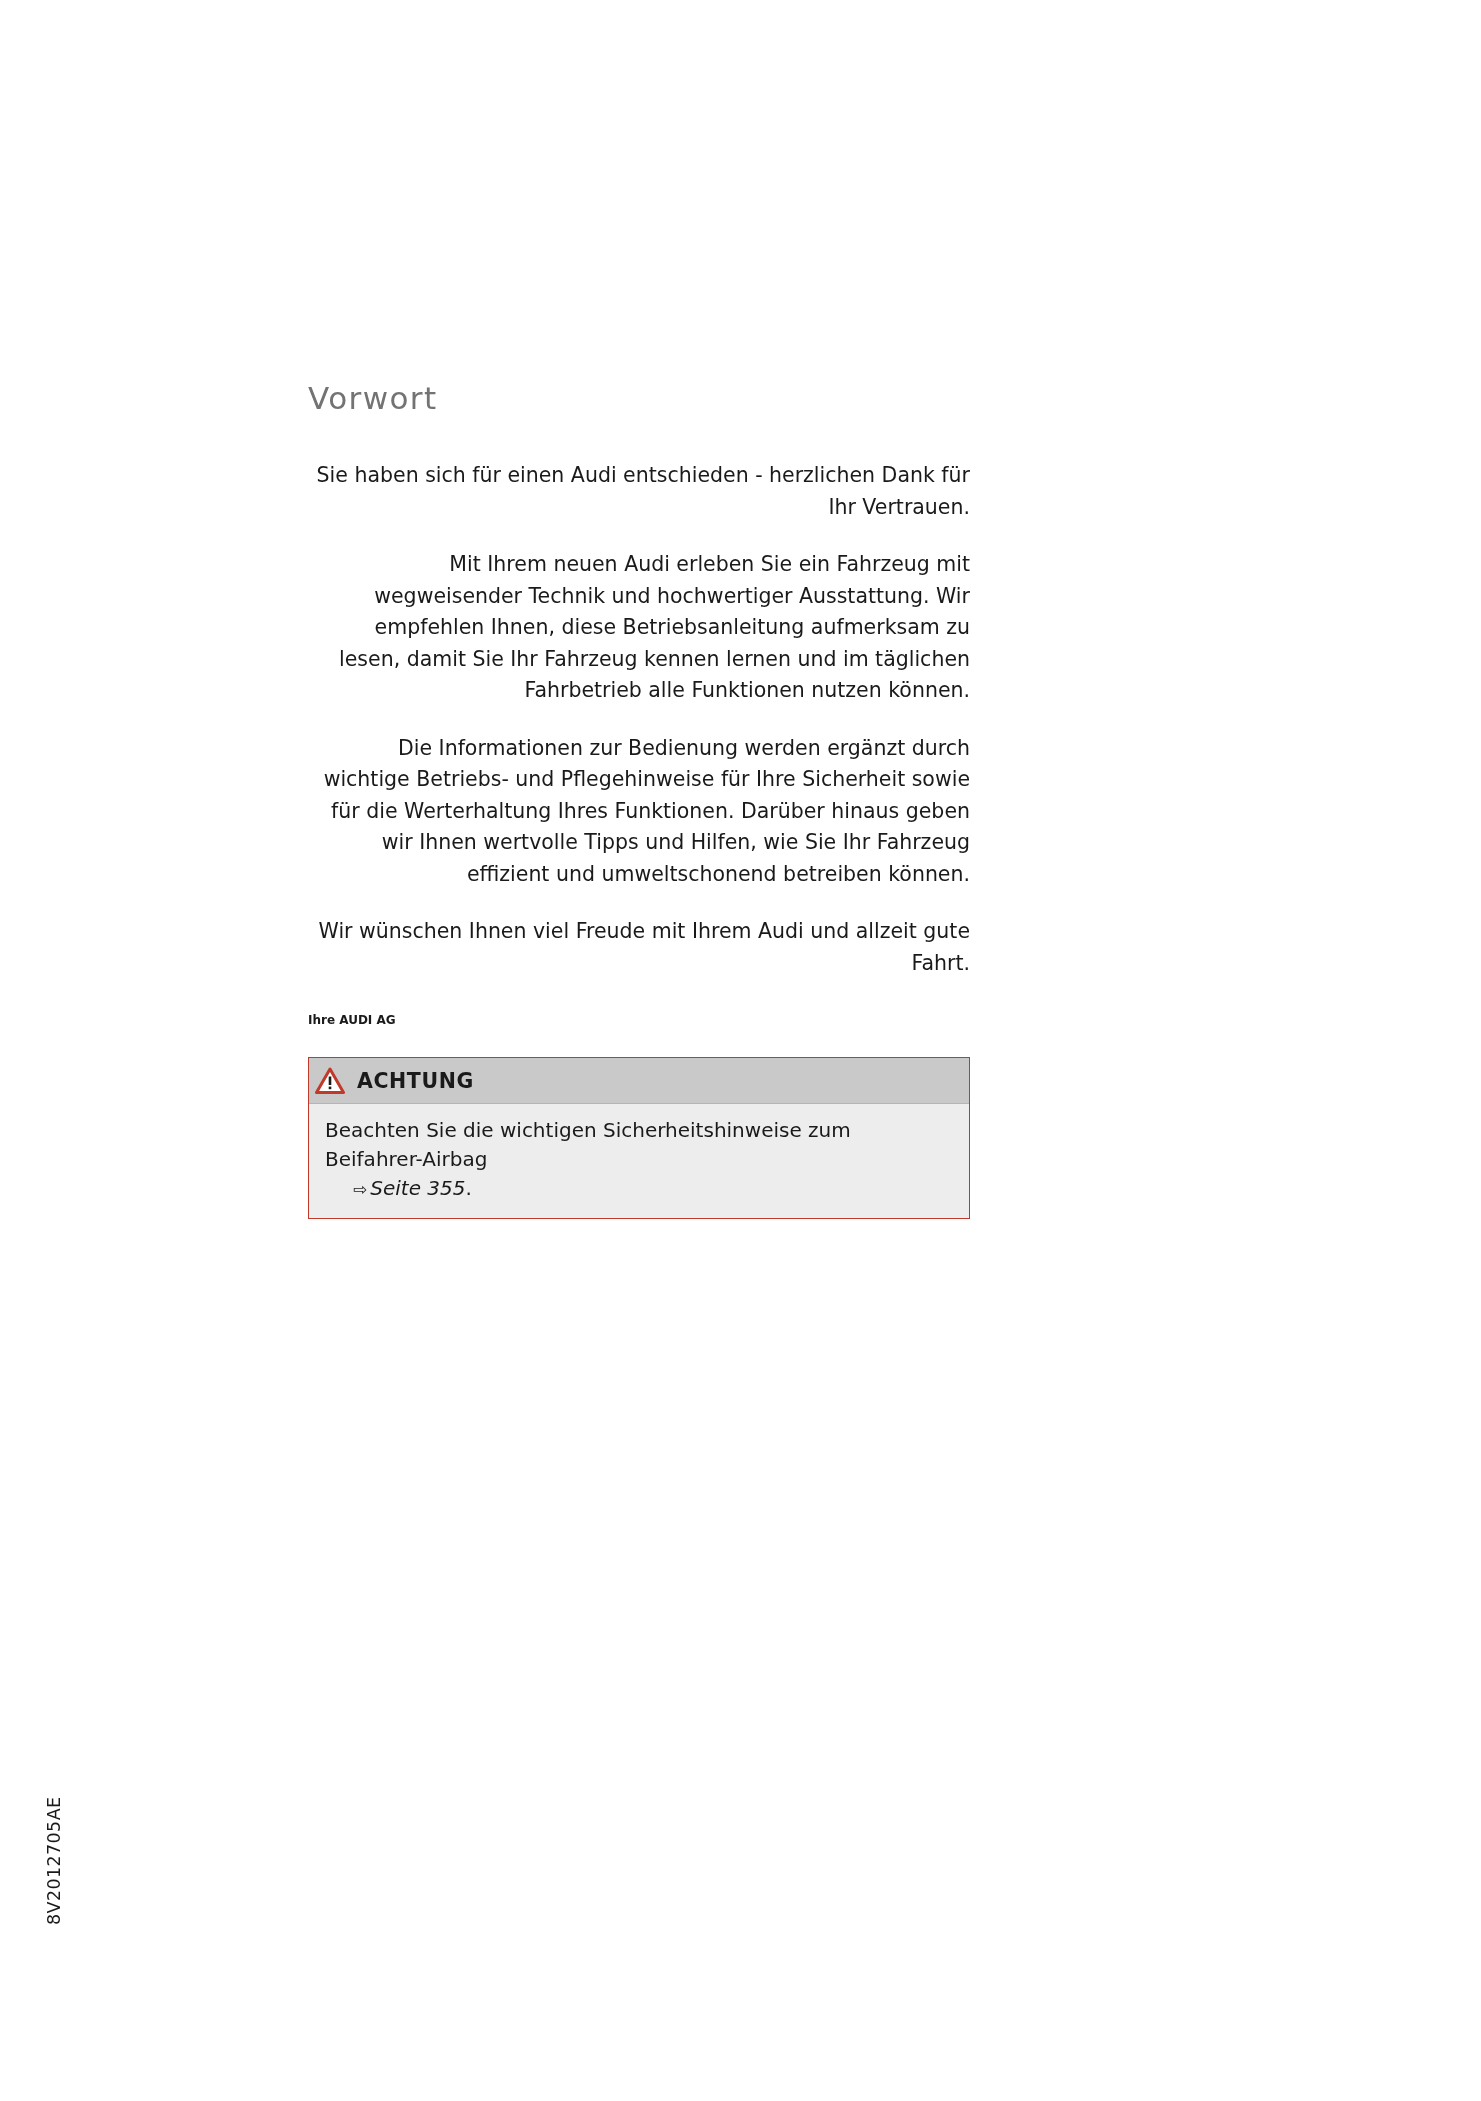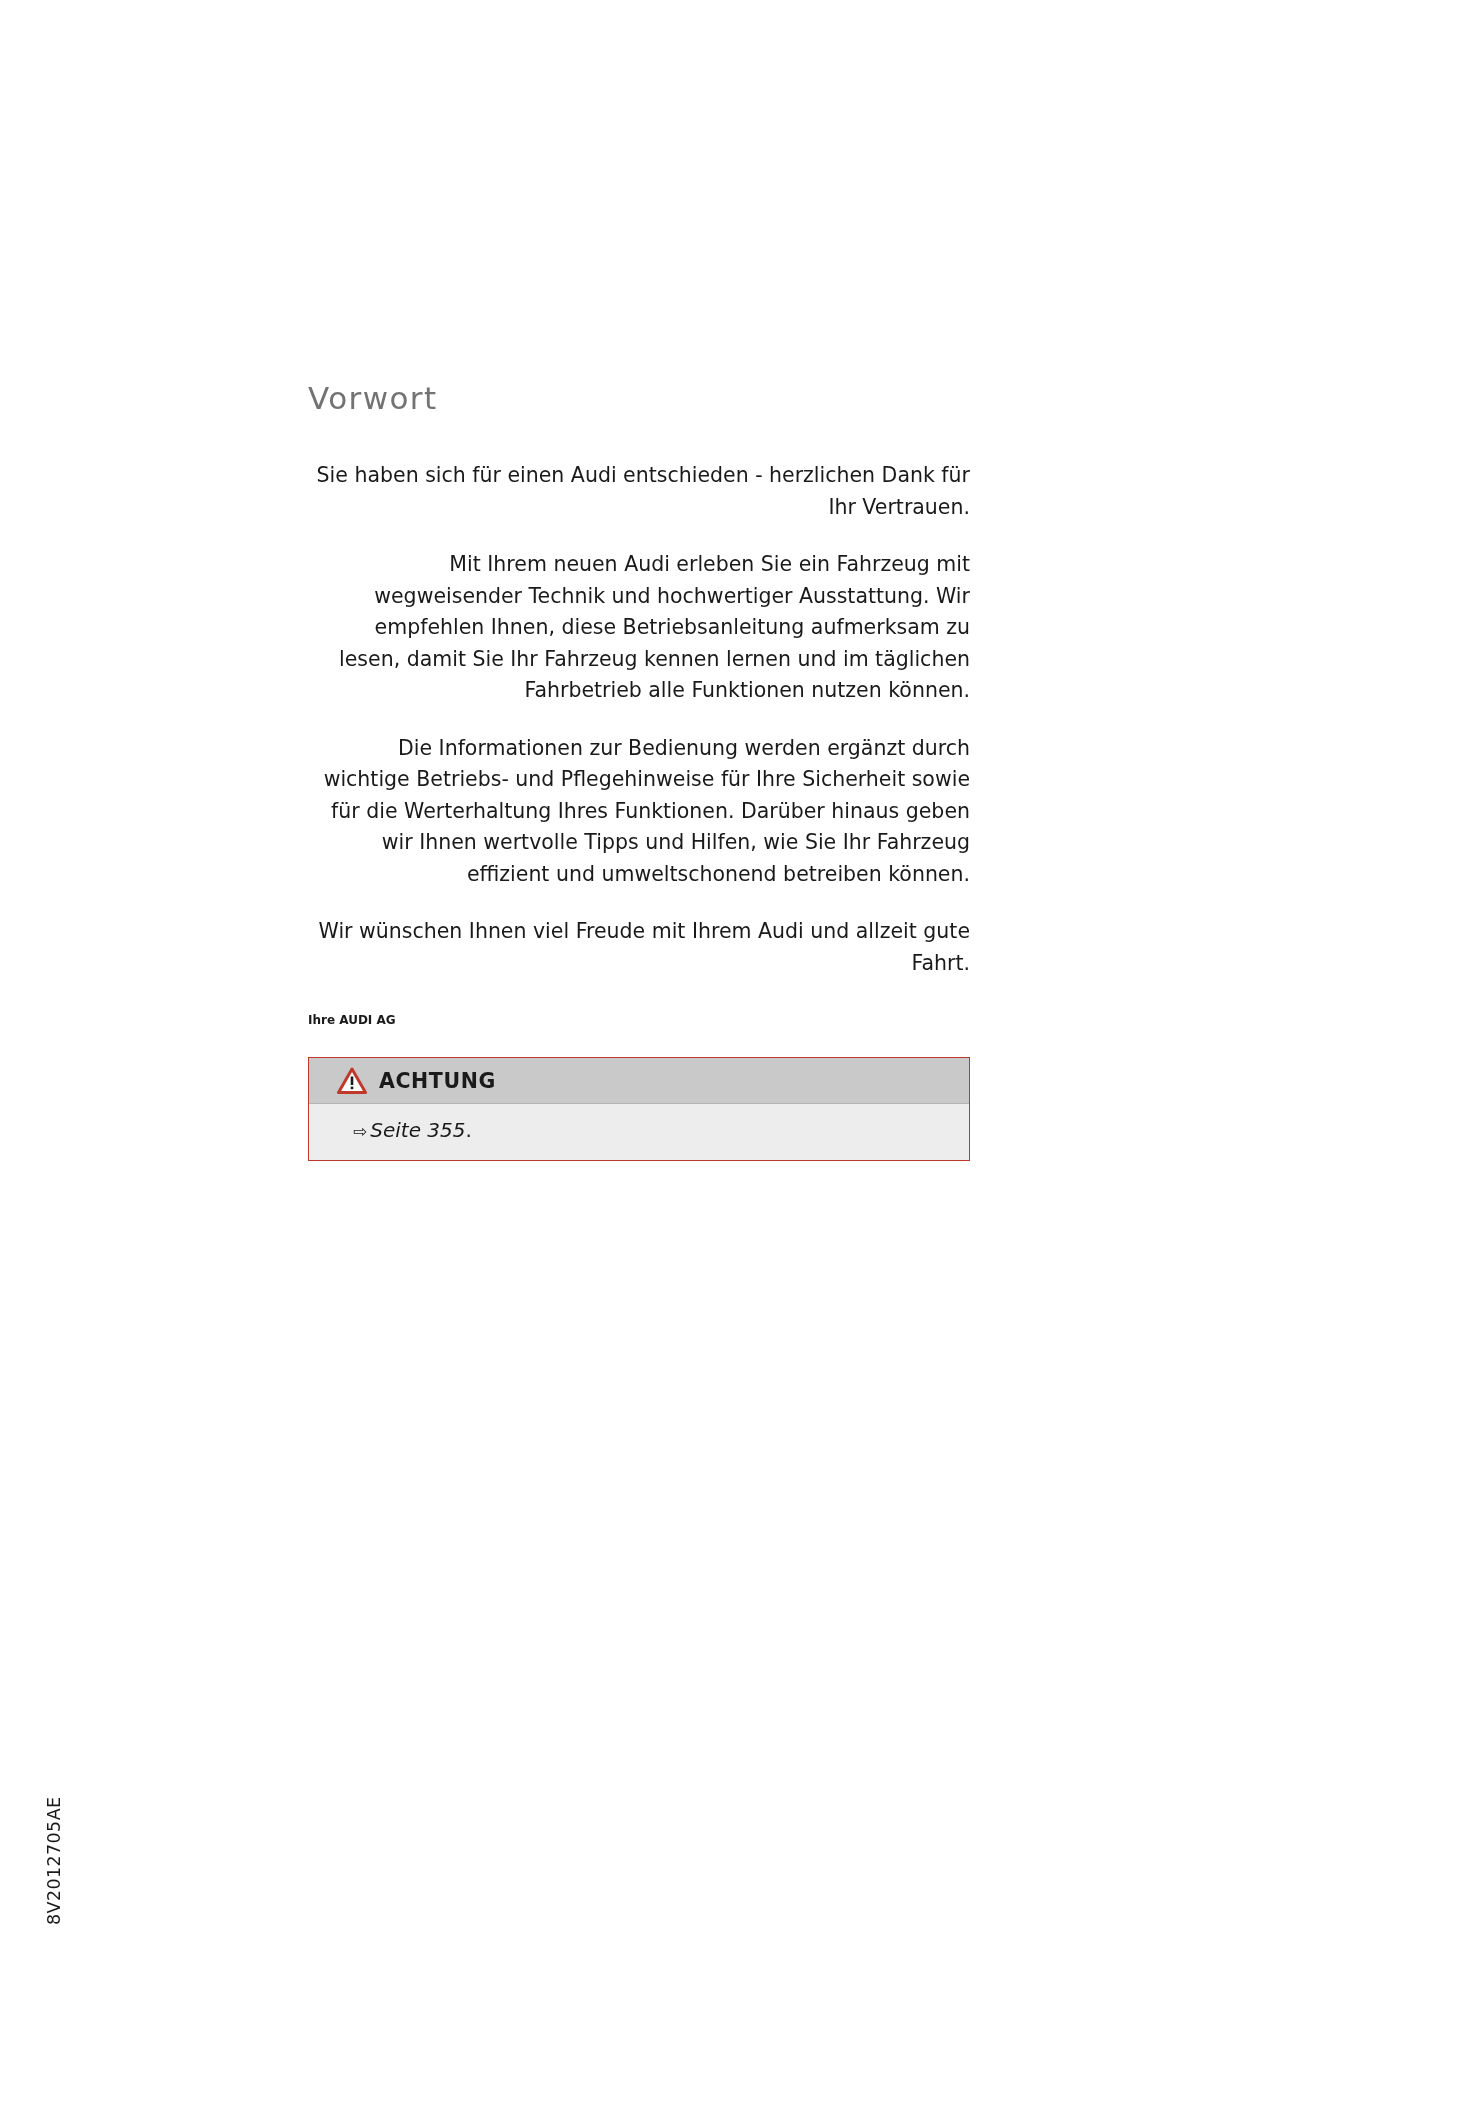--- a/index.html
+++ b/index.html
@@ -72,21 +72,21 @@
   .warning-box {
     border: 1.5px solid #c0392b;
     width: 100%;
     box-sizing: border-box;
     margin-top: 6px;
   }
   .warning-header {
     background: #c9c9c9;
     display: flex;
     align-items: center;
-    padding: 9px 14px 9px 28px;
+    padding: 9px 14px 9px 6px;
     box-sizing: border-box;
     border-bottom: 1px solid #b4b4b4;
   }
   .warning-icon {
     width: 30px;
     height: 27px;
     flex: 0 0 auto;
     margin-right: 12px;
     display: block;
   }
@@ -139,20 +139,21 @@
         <span class="warning-icon">
           <svg viewBox="0 0 30 27" width="30" height="27" xmlns="http://www.w3.org/2000/svg">
             <polygon points="15,2 28.5,25.5 1.5,25.5" fill="#ffffff" stroke="#c0392b" stroke-width="3" stroke-linejoin="round"></polygon>
             <rect x="13.7" y="9.5" width="2.6" height="8.5" fill="#1a1a1a"></rect>
             <rect x="13.7" y="19.6" width="2.6" height="2.6" fill="#1a1a1a"></rect>
           </svg>
         </span>
         <span class="warning-title">ACHTUNG</span>
       </div>
       <div class="warning-body">
+        <span>Beachten Sie die wichtigen Sicherheitshinweise zum Beifahrer-Airbag</span>
         <span class="ref-line">
           <span class="ref-arrow">⇨</span><span class="ref-target">Seite 355</span><span>.</span>
         </span>
       </div>
     </div>
 
   </div>
 </div>
 
 </body></html>

